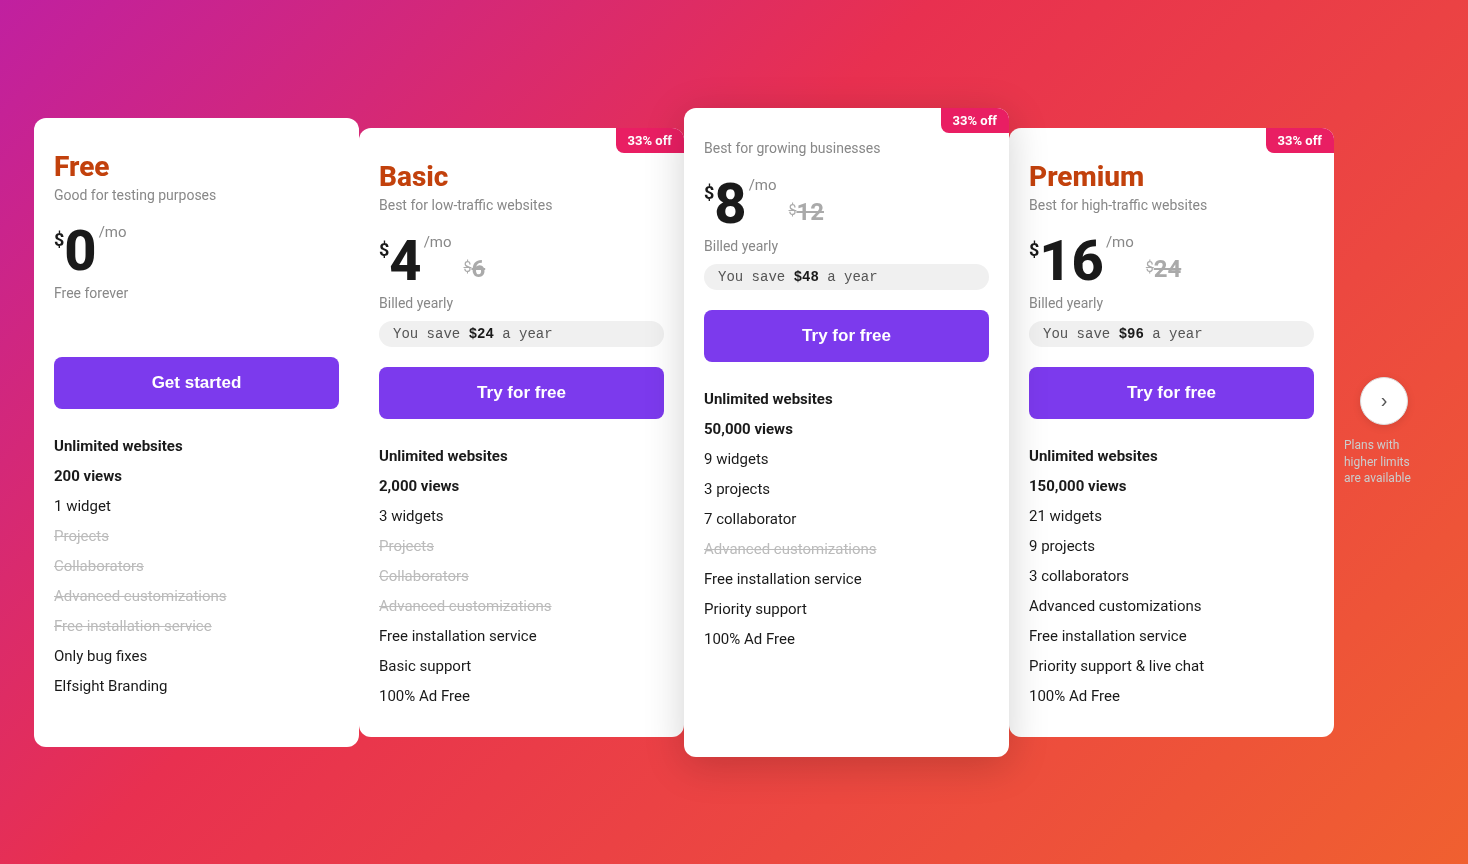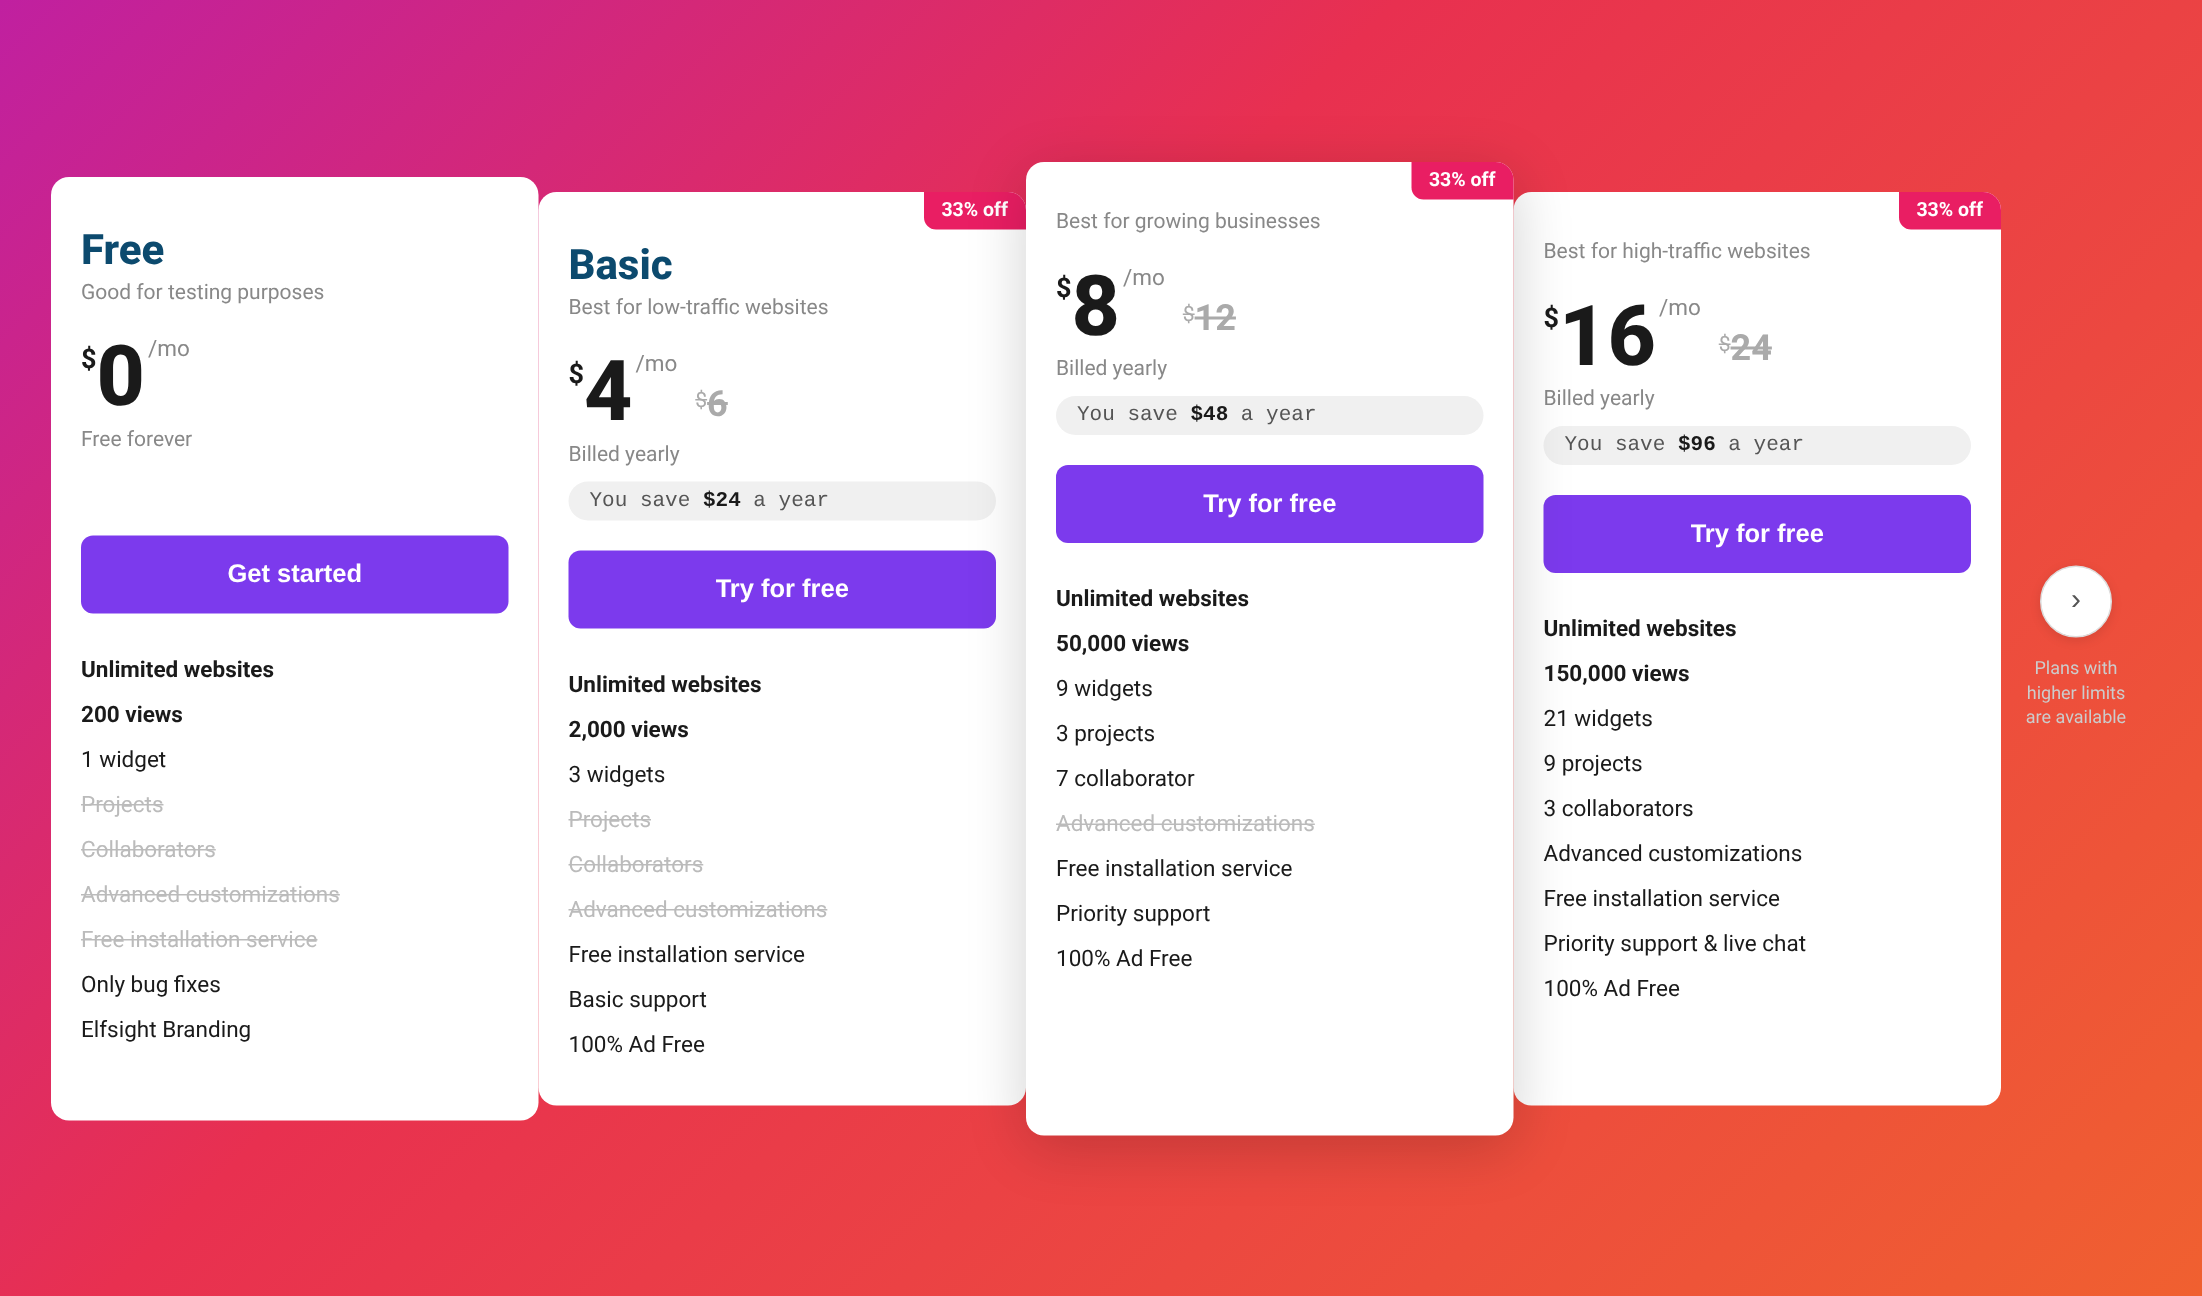--- a/index.html
+++ b/index.html
@@ -65,21 +65,21 @@
       color: #fff;
       font-size: 13px;
       font-weight: 700;
       padding: 5px 12px;
       border-radius: 0 12px 0 8px;
     }
 
     .plan-name {
       font-size: 28px;
       font-weight: 800;
-      color: #0c4a6e;
+      color: #c2410c;
       margin-bottom: 4px;
     }
 
     .plan-desc {
       font-size: 14px;
       color: #888;
       margin-bottom: 20px;
     }
 
     .price-row {
@@ -215,21 +215,21 @@
       justify-content: center;
       cursor: pointer;
       font-size: 20px;
       color: #555;
       box-shadow: 0 2px 8px rgba(0,0,0,0.1);
     }
 
     .more-plans-text {
       font-size: 12px;
       color: #ccc;
-      text-align: center;
+      text-align: left;
       line-height: 1.4;
       max-width: 80px;
     }
   </style>
 </head>
 <body>
 
 <div class="pricing-container">
 
 <div class="plan-card free">
@@ -311,20 +311,21 @@
         <li class="feature-item">3 projects</li>
         <li class="feature-item">7 collaborator</li>
         <li class="feature-item strikethrough">Advanced customizations</li>
         <li class="feature-item">Free installation service</li>
         <li class="feature-item">Priority support</li>
         <li class="feature-item">100% Ad Free</li>
       </ul>
     </div>
     <div class="plan-card premium">
       <div class="discount-badge">33% off</div>
+      <div class="plan-name">Premium</div>
       <div class="plan-desc">Best for high-traffic websites</div>
       <div class="price-row">
         <div class="price-main">
           <span class="price-dollar">$</span>
           <span class="price-amount">16</span>
           <span class="price-period">/mo</span>
         </div>
         <div class="price-original">
           <span class="price-original-dollar">$</span>
           <span class="price-original-amount">24</span>

